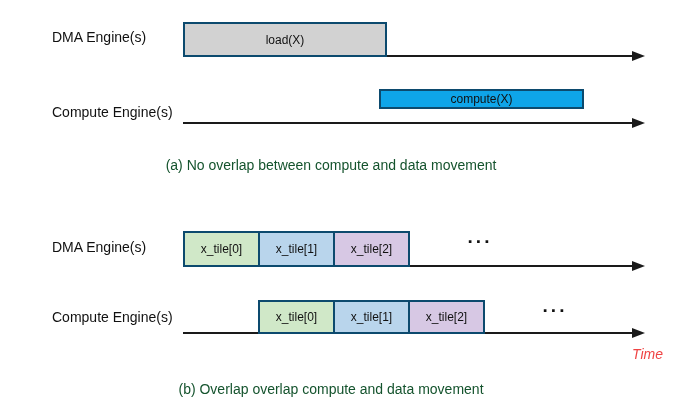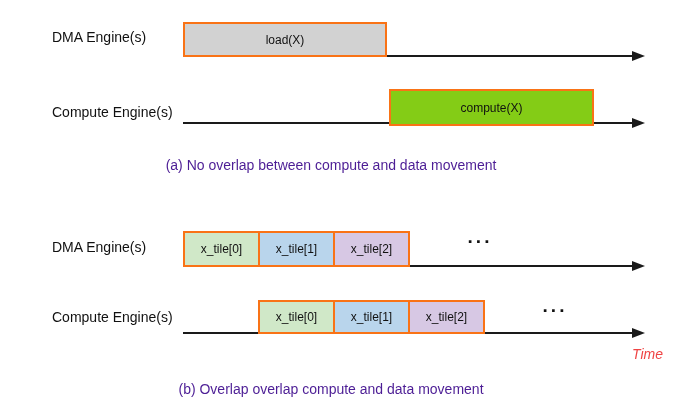--- a/index.html
+++ b/index.html
@@ -29,21 +29,21 @@
     position: absolute;
     width: 0;
     height: 0;
     border-top: 5px solid transparent;
     border-bottom: 5px solid transparent;
     border-left: 13px solid #1a1a1a;
   }
   .task-box {
     position: absolute;
     box-sizing: border-box;
-    border: 2px solid #f97316;
+    border: 2px solid #0c4a6e;
     display: flex;
     align-items: center;
     justify-content: center;
     font-size: 12px;
     color: #111111;
     white-space: nowrap;
   }
   .ellipsis {
     position: absolute;
     width: 44px;
@@ -52,21 +52,21 @@
     font-weight: bold;
     letter-spacing: 3px;
     color: #111111;
   }
   .caption {
     position: absolute;
     left: 0;
     width: 662px;
     text-align: center;
     font-size: 14px;
-    color: #4c1d95;
+    color: #14532d;
   }
   .time-label {
     position: absolute;
     left: 598px;
     width: 65px;
     top: 346px;
     text-align: right;
     font-size: 14px;
     font-style: italic;
     color: #ef4444;
@@ -80,21 +80,21 @@
   <div>
 
     <div class="row-label" style="top:29px;">DMA Engine(s)</div>
     <div class="timeline-line" style="left:183px; top:55px; width:450px;"></div>
     <div class="arrowhead" style="left:632px; top:51px;"></div>
     <div class="task-box" style="left: 183px; top: 22px; width: 204px; height: 35px; background-color: rgb(210, 210, 210);">load(X)</div>
 
     <div class="row-label" style="top:104px;">Compute Engine(s)</div>
     <div class="timeline-line" style="left:183px; top:122px; width:450px;"></div>
     <div class="arrowhead" style="left:632px; top:118px;"></div>
-    <div class="task-box" style="left: 389px; top: 89px; width: 205px; height: 37px; background-color: #84cc16;">compute(X)</div>
+    <div class="task-box" style="left: 379px; top: 89px; width: 205px; height: 20px; background-color: #0ea5e9;">compute(X)</div>
 
     <div class="caption" style="top:157px;">(a) No overlap between compute and data movement</div>
   </div>
 
   <div>
 
     <div class="row-label" style="top:239px;">DMA Engine(s)</div>
     <div class="timeline-line" style="left:183px; top:265px; width:450px;"></div>
     <div class="arrowhead" style="left:632px; top:261px;"></div>
 

